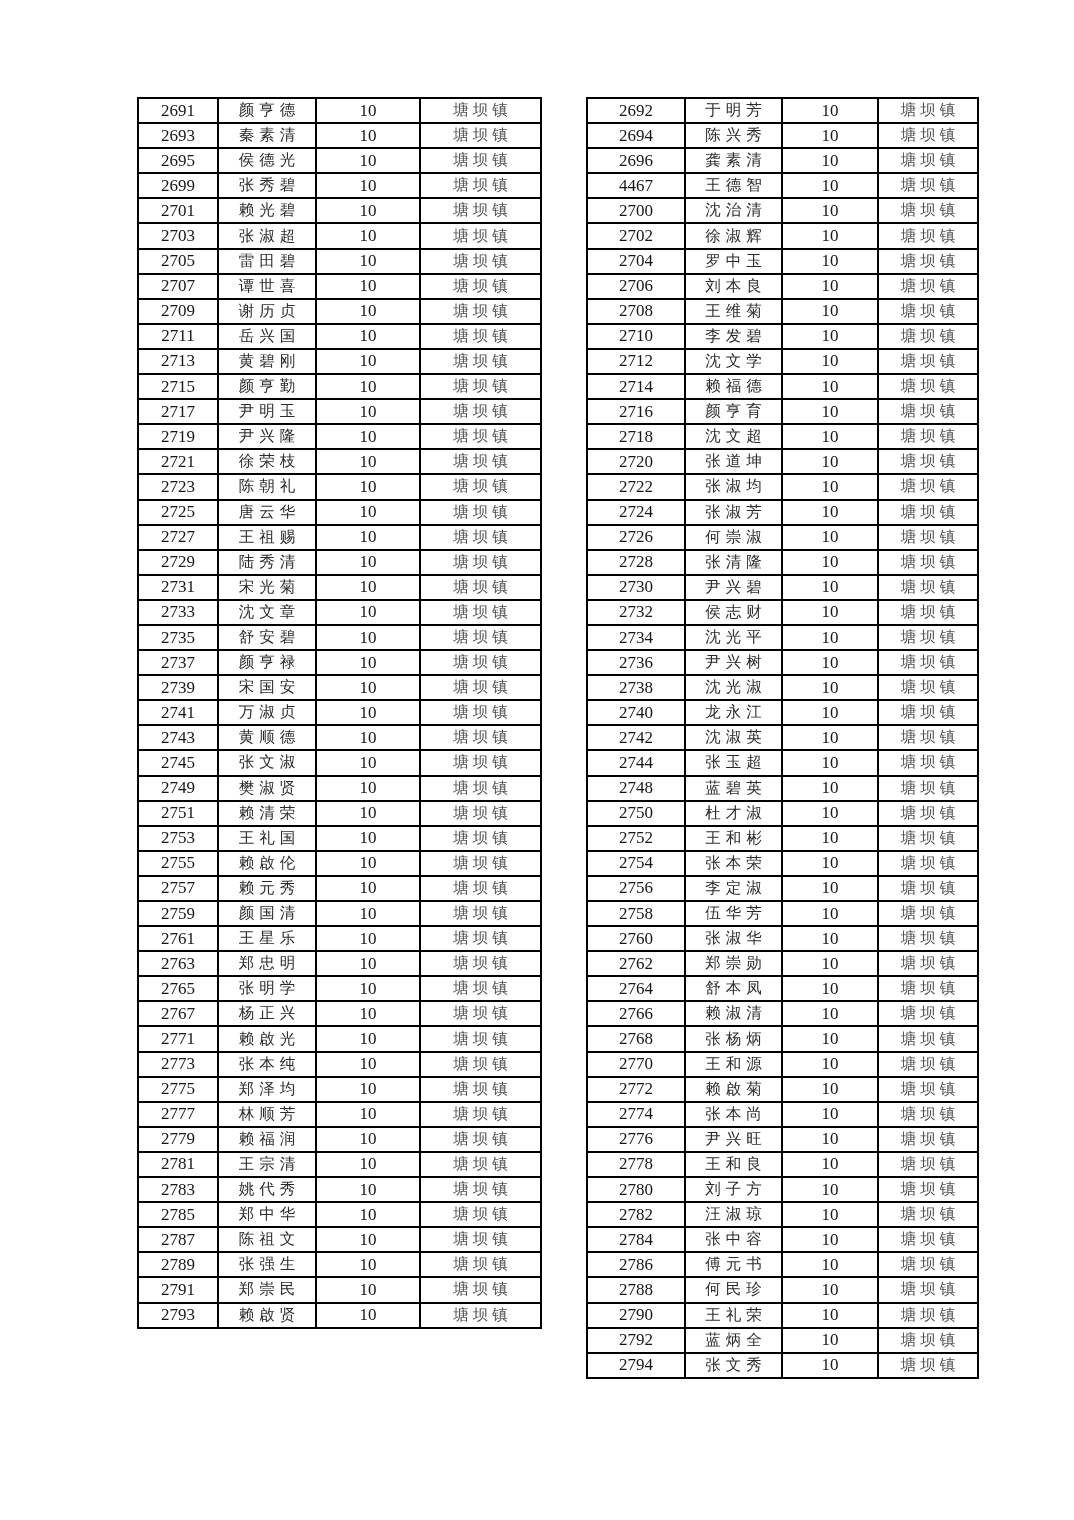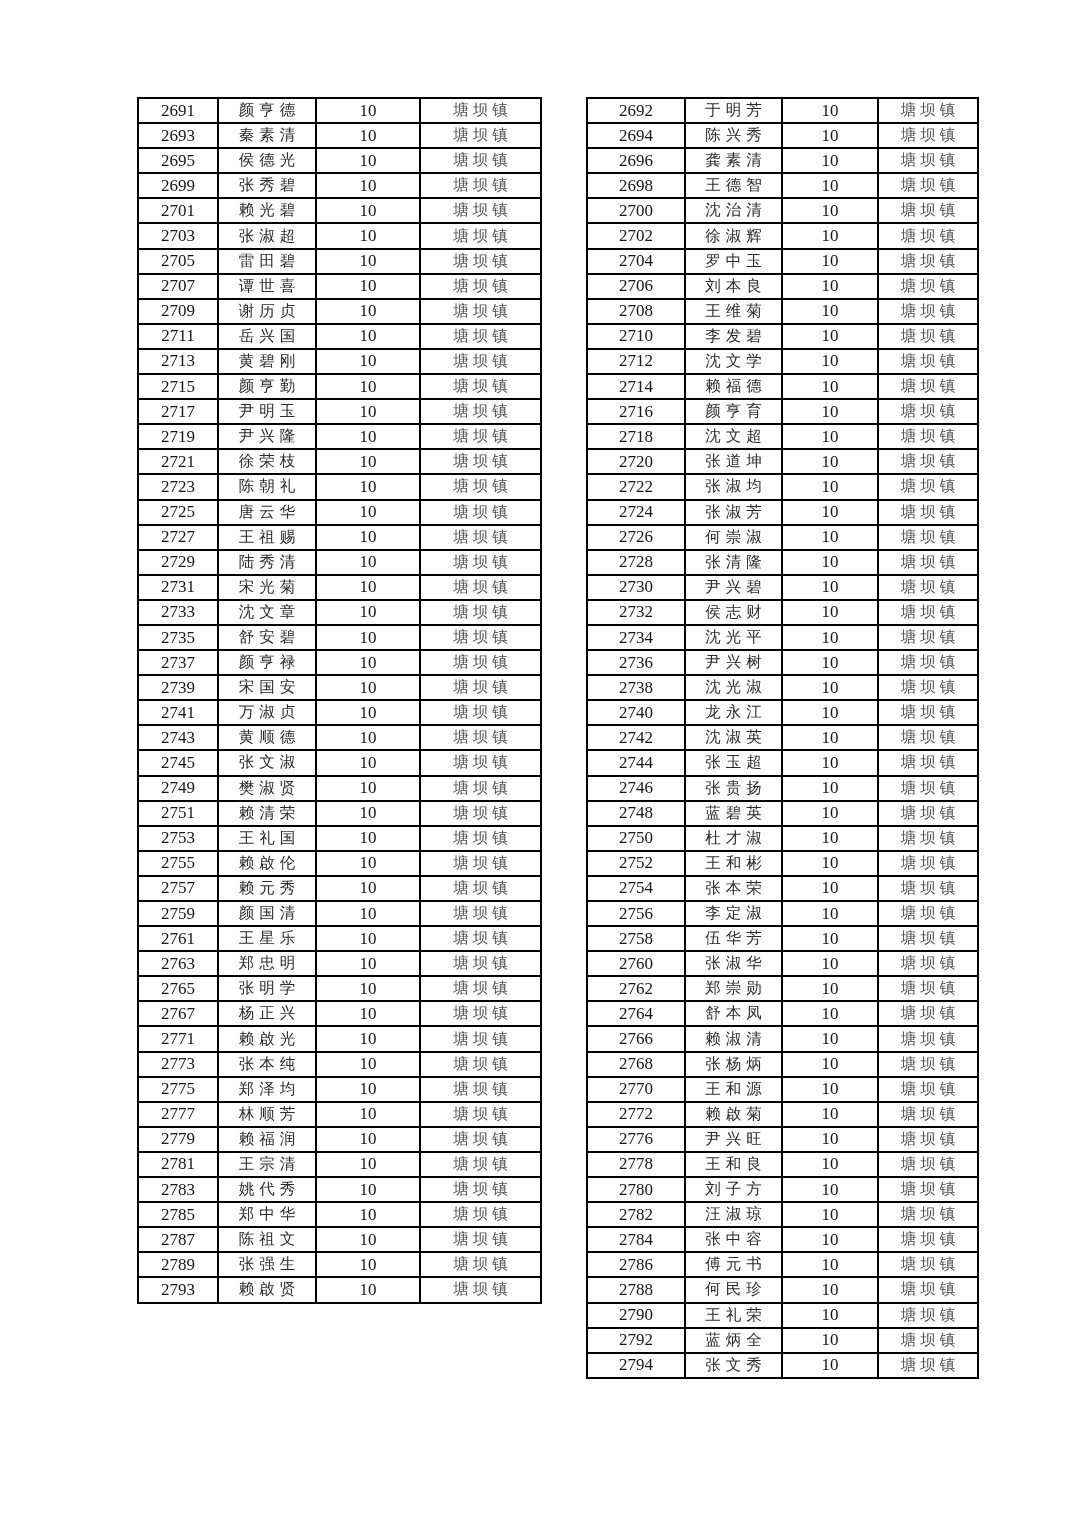--- a/index.html
+++ b/index.html
@@ -346,20 +346,26 @@
           <td class="amt-cell">10</td>
           <td class="town-cell">塘坝镇</td>
         </tr>
         <tr>
           <td class="id-cell">2789</td>
           <td class="name-cell">张强生</td>
           <td class="amt-cell">10</td>
           <td class="town-cell">塘坝镇</td>
         </tr>
         <tr>
+          <td class="id-cell">2791</td>
+          <td class="name-cell">郑崇民</td>
+          <td class="amt-cell">10</td>
+          <td class="town-cell">塘坝镇</td>
+        </tr>
+        <tr>
           <td class="id-cell">2793</td>
           <td class="name-cell">赖啟贤</td>
           <td class="amt-cell">10</td>
           <td class="town-cell">塘坝镇</td>
         </tr>
       </tbody>
   </table>
 
   <table class="roster" id="table-right">
     <colgroup>
@@ -381,21 +387,21 @@
           <td class="amt-cell">10</td>
           <td class="town-cell">塘坝镇</td>
         </tr>
         <tr>
           <td class="id-cell">2696</td>
           <td class="name-cell">龚素清</td>
           <td class="amt-cell">10</td>
           <td class="town-cell">塘坝镇</td>
         </tr>
         <tr>
-          <td class="id-cell">2698</td>
+          <td class="id-cell">4467</td>
           <td class="name-cell">王德智</td>
           <td class="amt-cell">10</td>
           <td class="town-cell">塘坝镇</td>
         </tr>
         <tr>
           <td class="id-cell">2700</td>
           <td class="name-cell">沈治清</td>
           <td class="amt-cell">10</td>
           <td class="town-cell">塘坝镇</td>
         </tr>
@@ -525,26 +531,20 @@
           <td class="amt-cell">10</td>
           <td class="town-cell">塘坝镇</td>
         </tr>
         <tr>
           <td class="id-cell">2744</td>
           <td class="name-cell">张玉超</td>
           <td class="amt-cell">10</td>
           <td class="town-cell">塘坝镇</td>
         </tr>
         <tr>
-          <td class="id-cell">2746</td>
-          <td class="name-cell">张贵扬</td>
-          <td class="amt-cell">10</td>
-          <td class="town-cell">塘坝镇</td>
-        </tr>
-        <tr>
           <td class="id-cell">2748</td>
           <td class="name-cell">蓝碧英</td>
           <td class="amt-cell">10</td>
           <td class="town-cell">塘坝镇</td>
         </tr>
         <tr>
           <td class="id-cell">2750</td>
           <td class="name-cell">杜才淑</td>
           <td class="amt-cell">10</td>
           <td class="town-cell">塘坝镇</td>
@@ -605,20 +605,26 @@
         </tr>
         <tr>
           <td class="id-cell">2770</td>
           <td class="name-cell">王和源</td>
           <td class="amt-cell">10</td>
           <td class="town-cell">塘坝镇</td>
         </tr>
         <tr>
           <td class="id-cell">2772</td>
           <td class="name-cell">赖啟菊</td>
+          <td class="amt-cell">10</td>
+          <td class="town-cell">塘坝镇</td>
+        </tr>
+        <tr>
+          <td class="id-cell">2774</td>
+          <td class="name-cell">张本尚</td>
           <td class="amt-cell">10</td>
           <td class="town-cell">塘坝镇</td>
         </tr>
         <tr>
           <td class="id-cell">2776</td>
           <td class="name-cell">尹兴旺</td>
           <td class="amt-cell">10</td>
           <td class="town-cell">塘坝镇</td>
         </tr>
         <tr>

